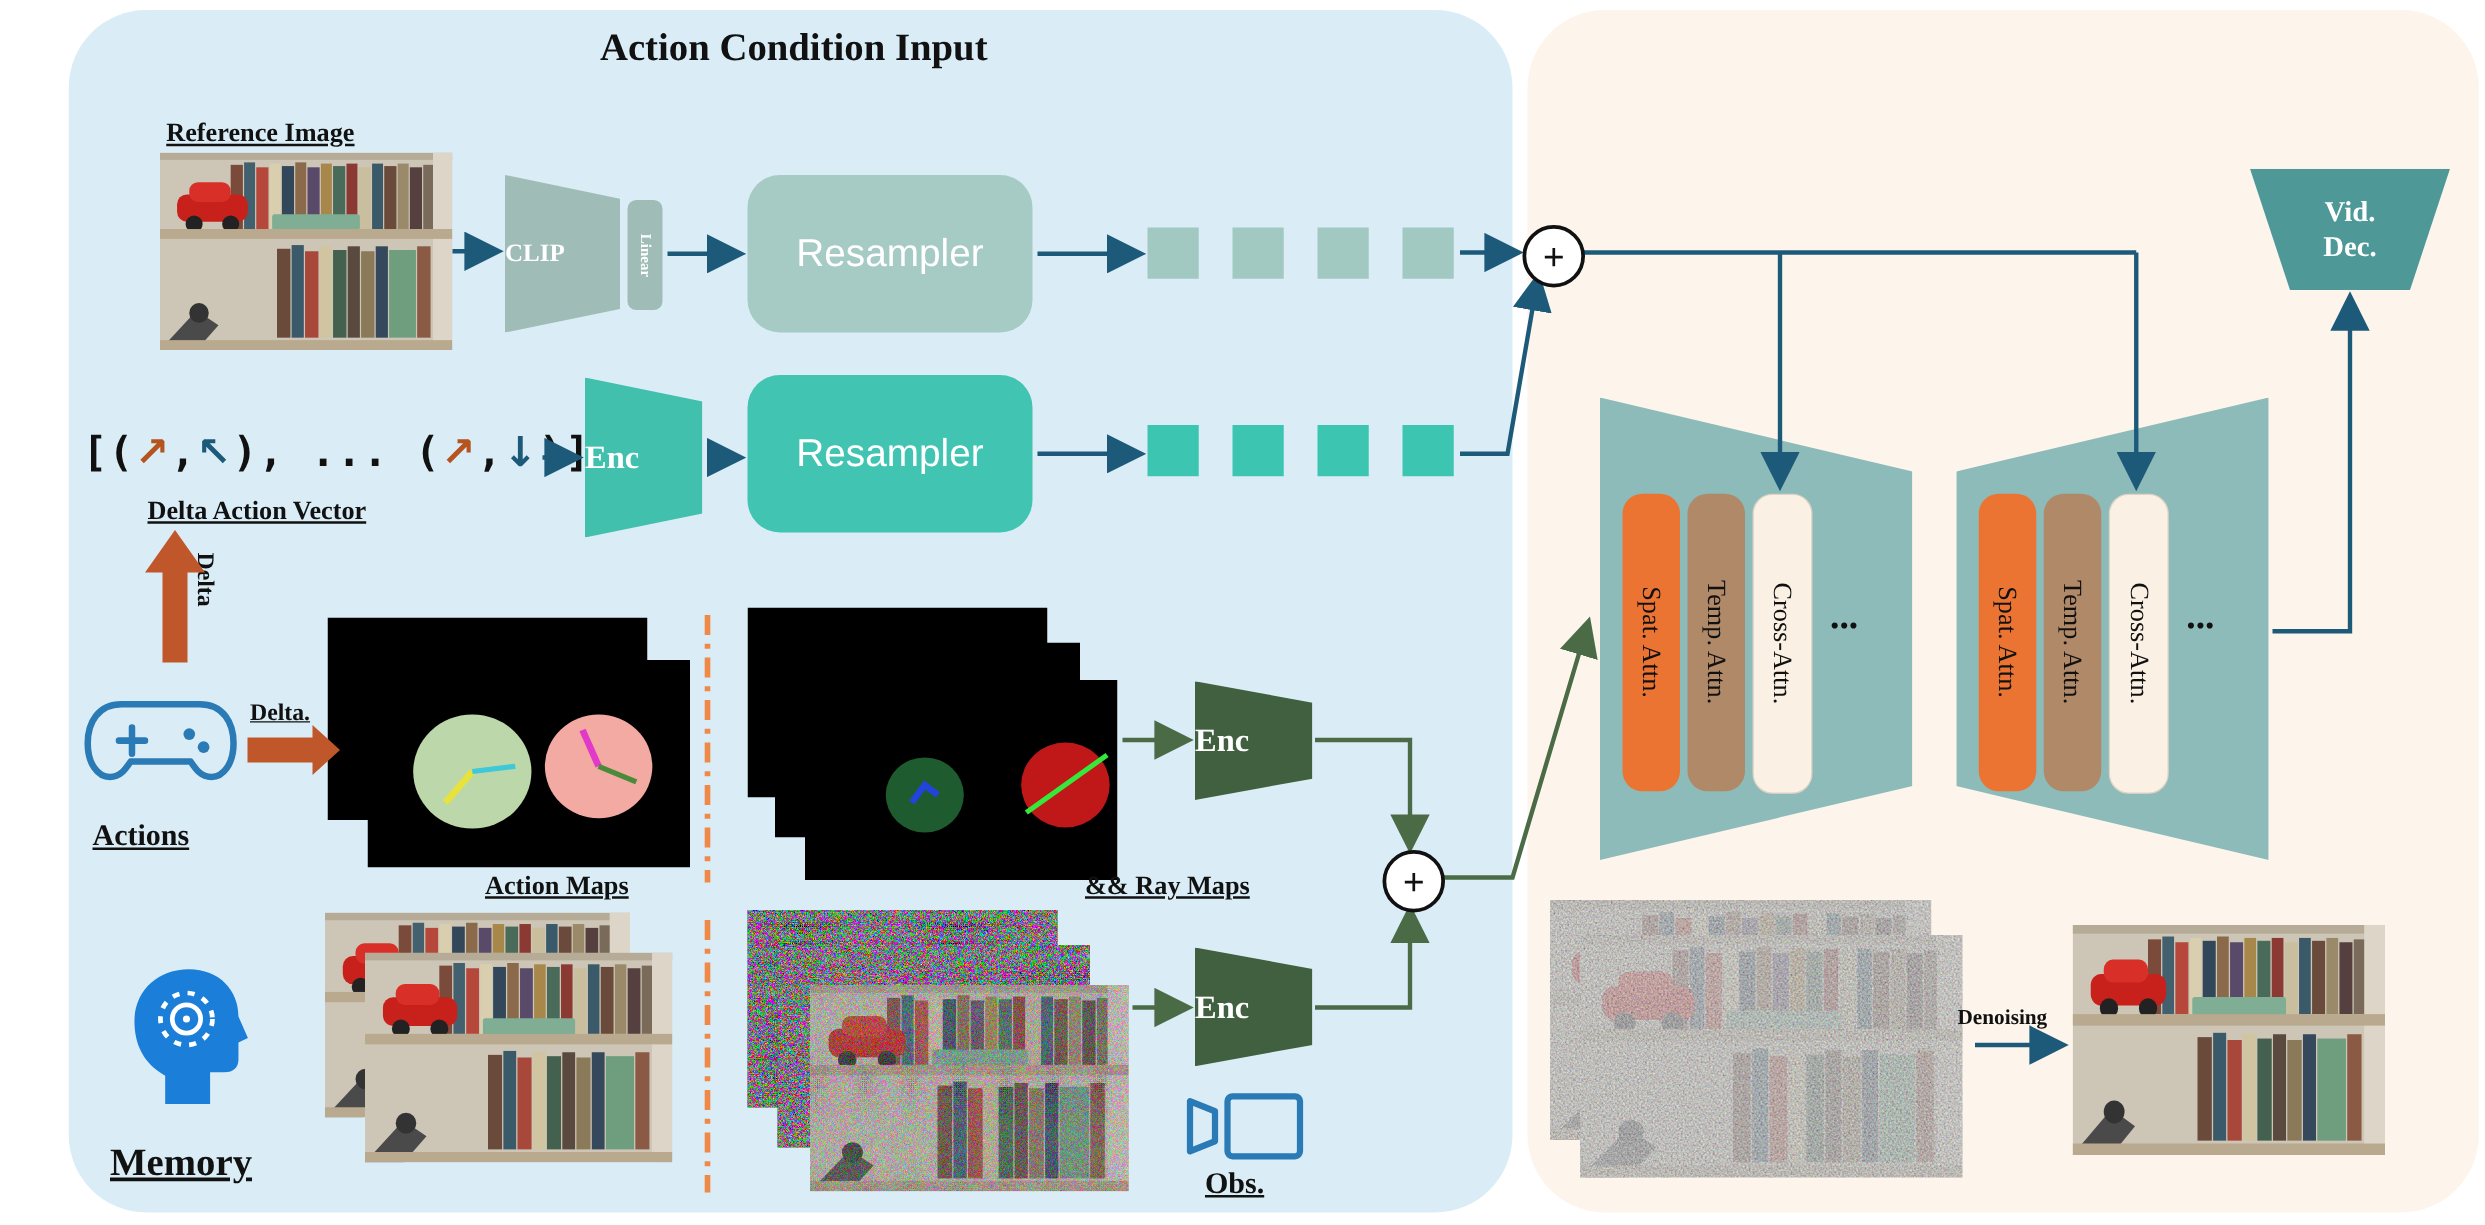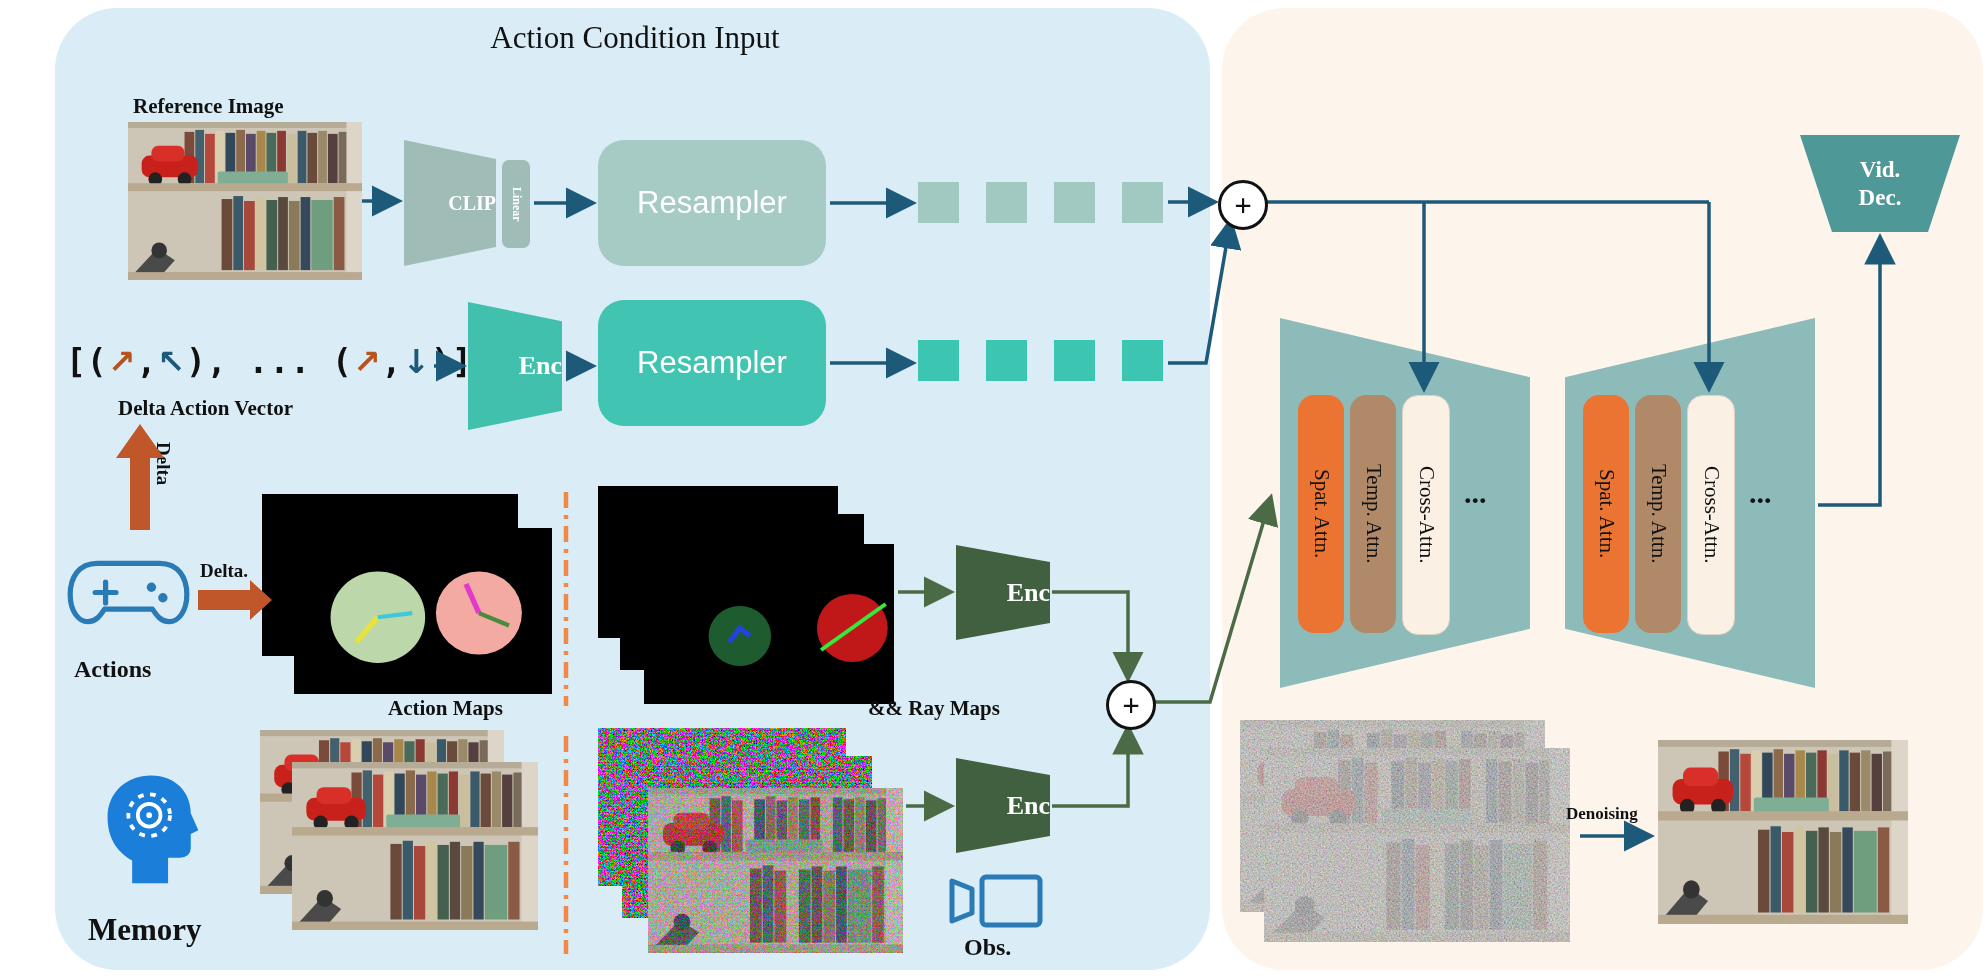--- a/index.html
+++ b/index.html
@@ -1,24 +1,24 @@
 <!DOCTYPE html>
 <html><head>
 <meta charset="utf-8">
 <style>
   html,body{margin:0;padding:0;background:#ffffff;}
   .canvas{position:relative;width:1988px;height:980px;background:#ffffff;
           font-family:"Liberation Serif",serif;overflow:hidden;}
   .panel{position:absolute;border-radius:62px;}
   #panel-left{left:55px;top:8px;width:1155px;height:962px;background:#daedf7;}
   #panel-right{left:1222px;top:8px;width:761px;height:962px;background:#fdf4ec;}
-  .title{position:absolute;font-weight:normal;font-size:31px;color:#111;text-align:center;}
-  .lab{position:absolute;font-weight:bold;font-size:21px;color:#111;}
+  .title{position:absolute;font-weight:bold;font-size:31px;color:#111;text-align:center;}
+  .lab{position:absolute;font-weight:bold;font-size:21px;color:#111;text-decoration:underline;}
   .photo{position:absolute;display:block;}
-  .trap{position:absolute;display:flex;align-items:center;justify-content:flex-end;
+  .trap{position:absolute;display:flex;align-items:center;justify-content:flex-start;
         color:#fff;font-weight:bold;}
   .rounded{position:absolute;border-radius:26px;display:flex;align-items:center;
         justify-content:center;color:#fff;font-family:"Liberation Sans",sans-serif;}
   .resampler{font-size:31px;background:#a6cac4;}
   .resampler.bright{background:#41c4b1;}
   .tokrow{position:absolute;display:flex;gap:27px;}
   .tok{width:41px;height:41px;}
   .tok.muted{background:#a2c8c2;}
   .tok.bright{background:#3cc6b2;}
   .sum{position:absolute;width:44px;height:44px;border:3px solid #111;border-radius:50%;

